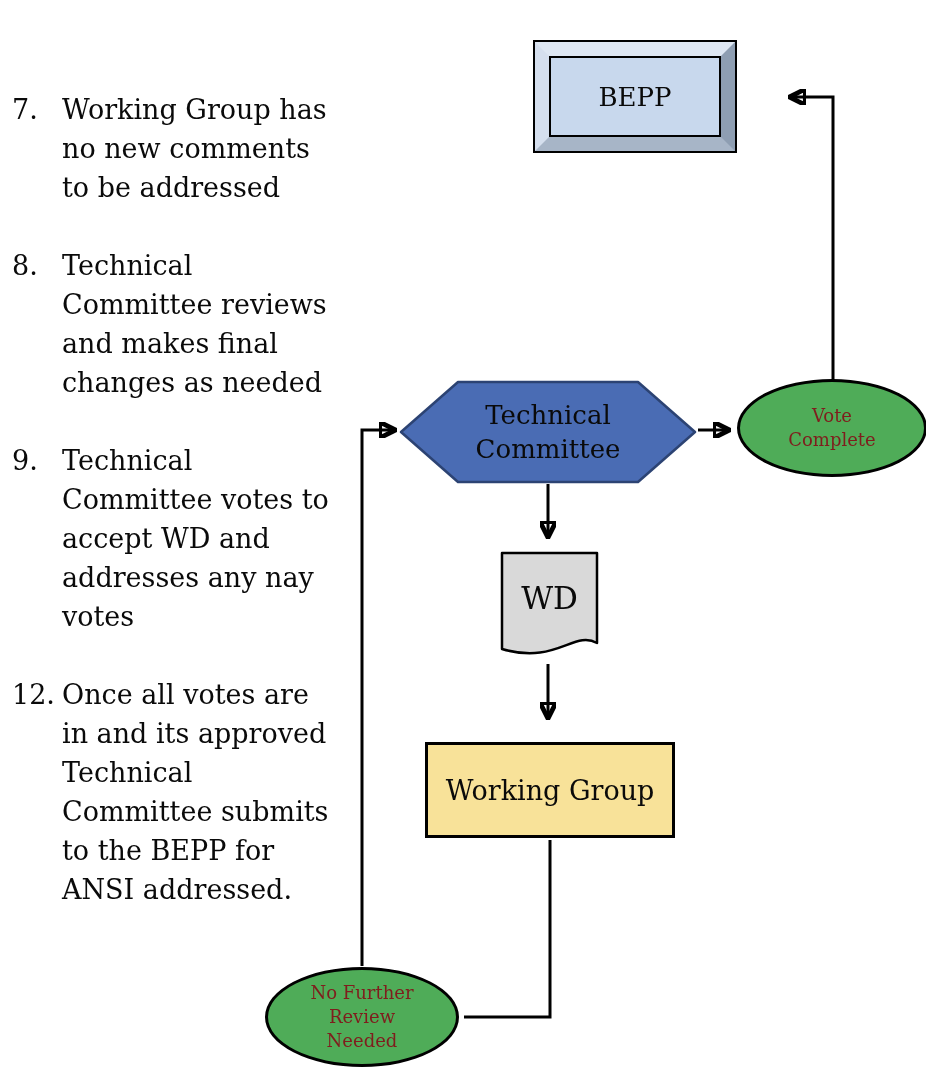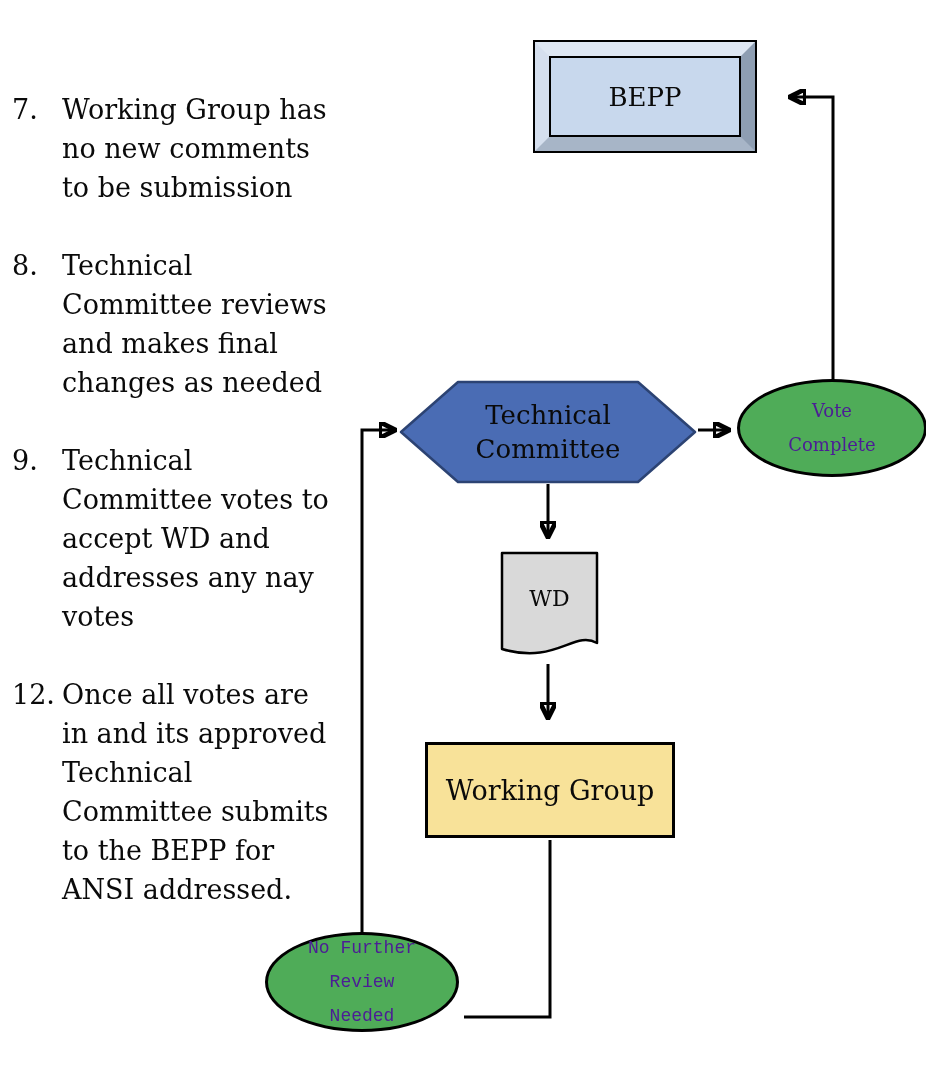--- a/index.html
+++ b/index.html
@@ -48,21 +48,21 @@
     position: absolute;
     inset: 0;
     display: flex;
     align-items: center;
     justify-content: center;
     text-align: center;
     white-space: pre-line;
   }
 
   
-  .bepp { left: 533px; top: 40px; width: 224px; height: 113px; border: 2px solid #000; }
+  .bepp { left: 533px; top: 40px; width: 204px; height: 113px; border: 2px solid #000; }
   .bepp-bevel {
     width: 100%; height: 100%; box-sizing: border-box;
     border: 14px solid;
     border-color: #DEE7F3 #8E9EB2 #A7B5C7 #D5DFEE;
   }
   .bepp-inner {
     width: 100%; height: 100%; box-sizing: border-box;
     border: 2px solid #000;
     background: #C8D8ED;
     display: flex; align-items: center; justify-content: center;
@@ -74,47 +74,47 @@
   .hex svg { display: block; }
   .hex .node-label { font-size: 26px; line-height: 34px; }
 
   
   .ellipse {
     border-radius: 50%;
     background: #4FAC58;
     border: 3px solid #000;
   }
   .vote-complete { left: 737px; top: 379px; width: 190px; height: 98px; }
-  .no-further { left: 265px; top: 932px; width: 194px; height: 100px; font-family: Liberation Mono, monospace; }
-  .ellipse .node-label { color: #4c1d95; font-size: 18px; line-height: 34px; }
+  .no-further { left: 265px; top: 967px; width: 194px; height: 100px; }
+  .ellipse .node-label { color: #7f1d1d; font-size: 18px; line-height: 24px; }
 
   
   .wd { left: 500px; top: 551px; width: 99px; height: 118px; }
   .wd svg { display: block; }
-  .wd .node-label { bottom: 24px; font-size: 22px; }
+  .wd .node-label { bottom: 24px; font-size: 31px; }
 
   
   .working-group {
     left: 425px; top: 742px; width: 250px; height: 96px;
     background: #F8E299;
     border: 3px solid #000;
   }
   .working-group .node-label { font-size: 27px; }
 </style>
 </head>
 <body>
 
 <div class="canvas">
 
   <div class="steps">
     <div class="step">
       <span class="step-num">7.</span>
       <span class="step-text">Working Group has
 no new comments
-to be submission</span>
+to be addressed</span>
     </div>
     <div class="step">
       <span class="step-num">8.</span>
       <span class="step-text">Technical
 Committee reviews
 and makes final
 changes as needed</span>
     </div>
     <div class="step">
       <span class="step-num">9.</span>

